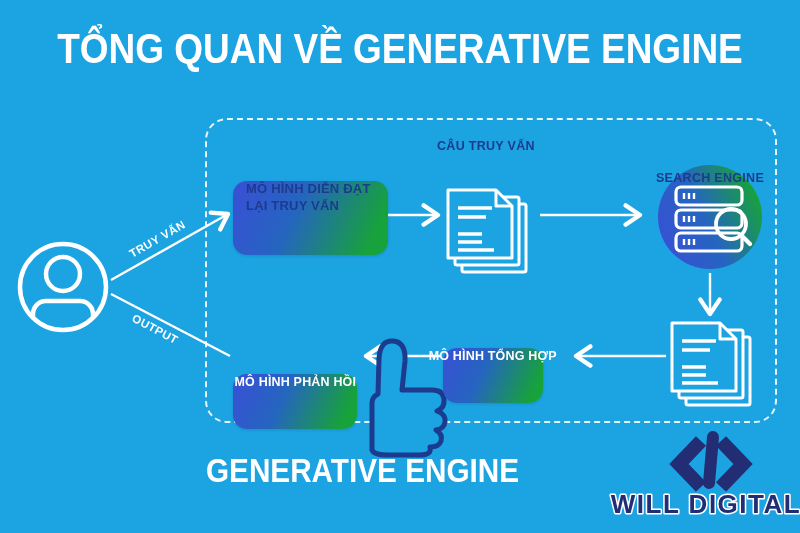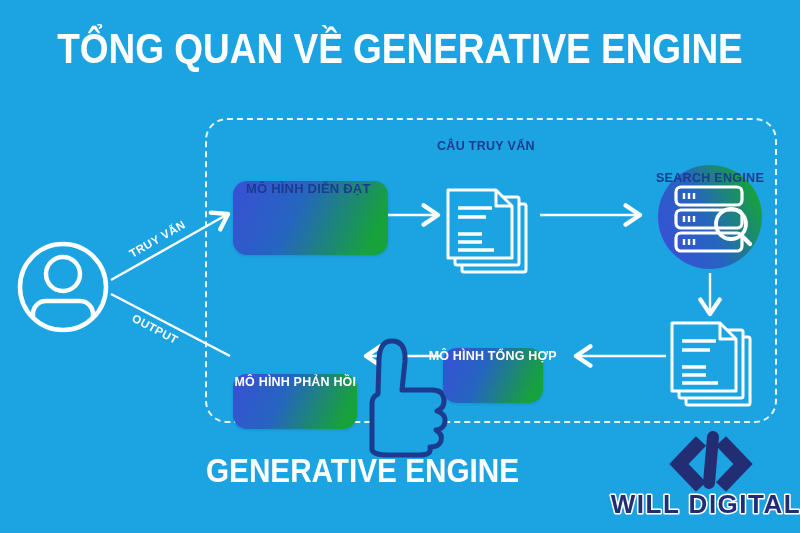--- a/index.html
+++ b/index.html
@@ -134,20 +134,21 @@
       <path d="M701 441 L679 464 L701 487" fill="none" stroke="#232D74" stroke-width="14" stroke-linejoin="miter"></path>
       <path d="M721 441 L743 464 L721 487" fill="none" stroke="#232D74" stroke-width="14" stroke-linejoin="miter"></path>
       <line x1="713" y1="437" x2="709" y2="483" stroke="#232D74" stroke-width="12" stroke-linecap="round"></line>
     </g>
     <text x="706" y="513" text-anchor="middle" font-family="Liberation Sans, sans-serif" font-size="26" font-weight="800" letter-spacing="1.5" fill="#232D74" stroke="#ffffff" stroke-width="3" paint-order="stroke" stroke-linejoin="round">WILL DIGITAL</text>
   </svg>
 
   <div class="gradbox box-rephrase">
     <div class="txt">
       <div>MÔ HÌNH DIỄN ĐẠT</div>
+      <div>LẠI TRUY VẤN</div>
     </div>
   </div>
   <div class="gradbox box-synthesis">
     <div class="txt">MÔ HÌNH TỔNG HỢP</div>
   </div>
   <div class="gradbox box-response">
     <div class="txt">MÔ HÌNH PHẢN HỒI</div>
   </div>
 
   <div class="navylabel lbl-rephrased">

